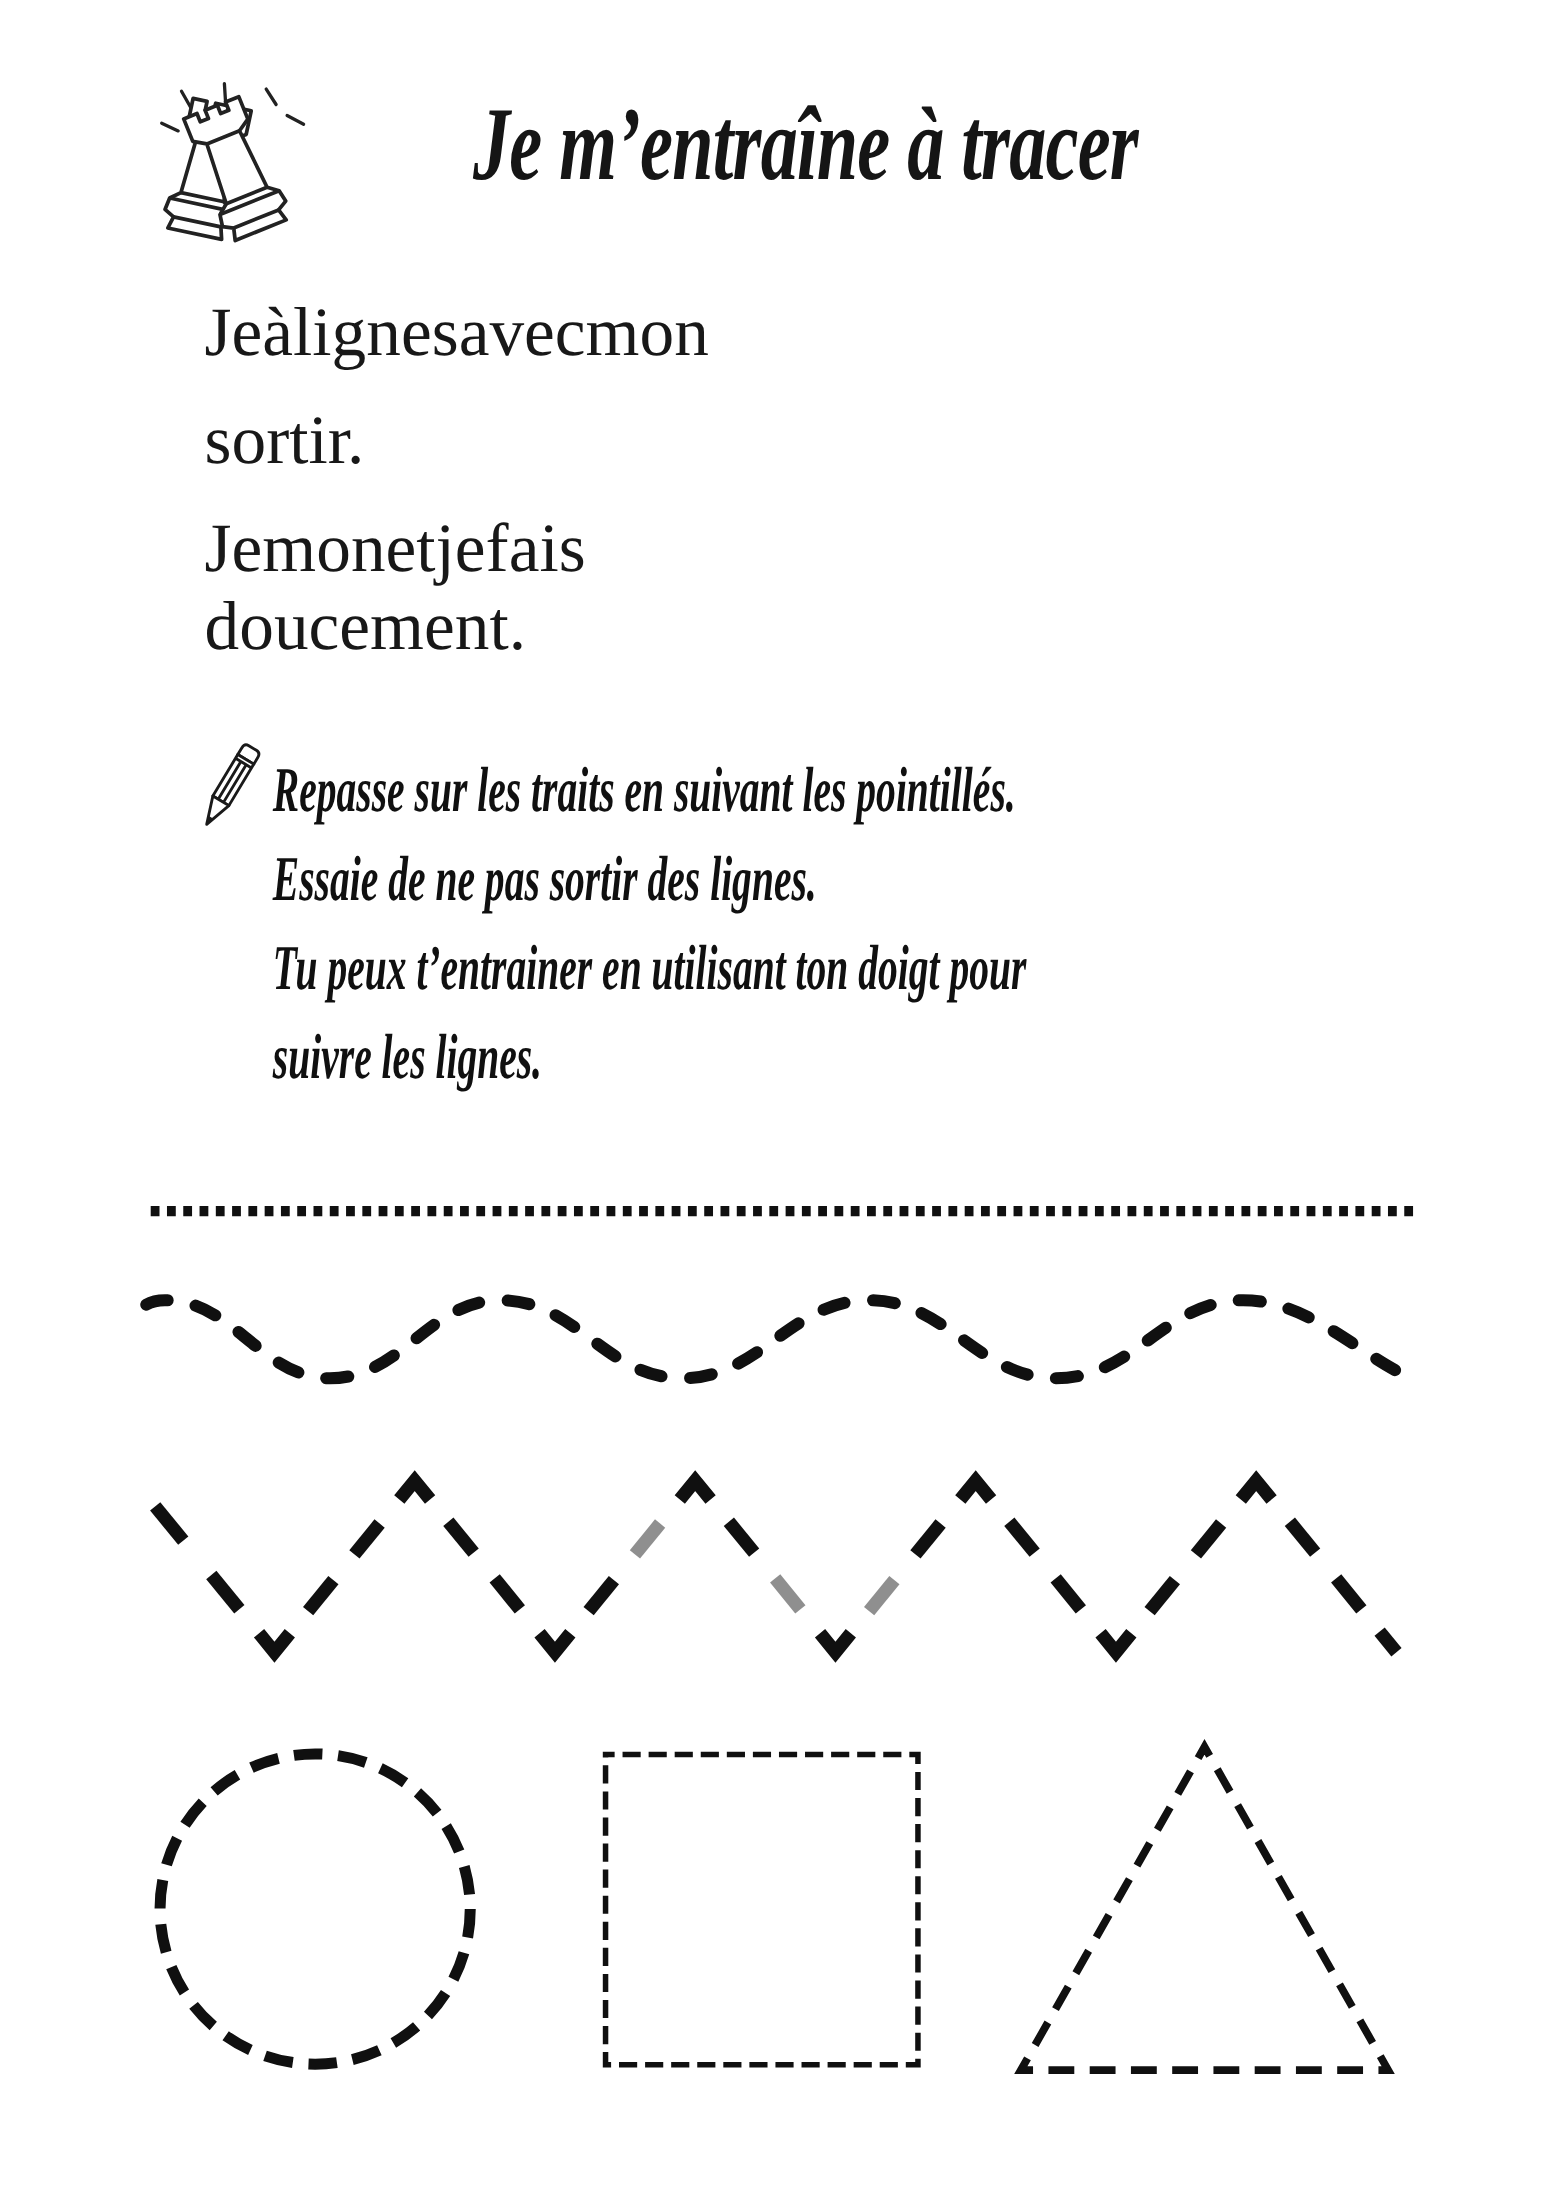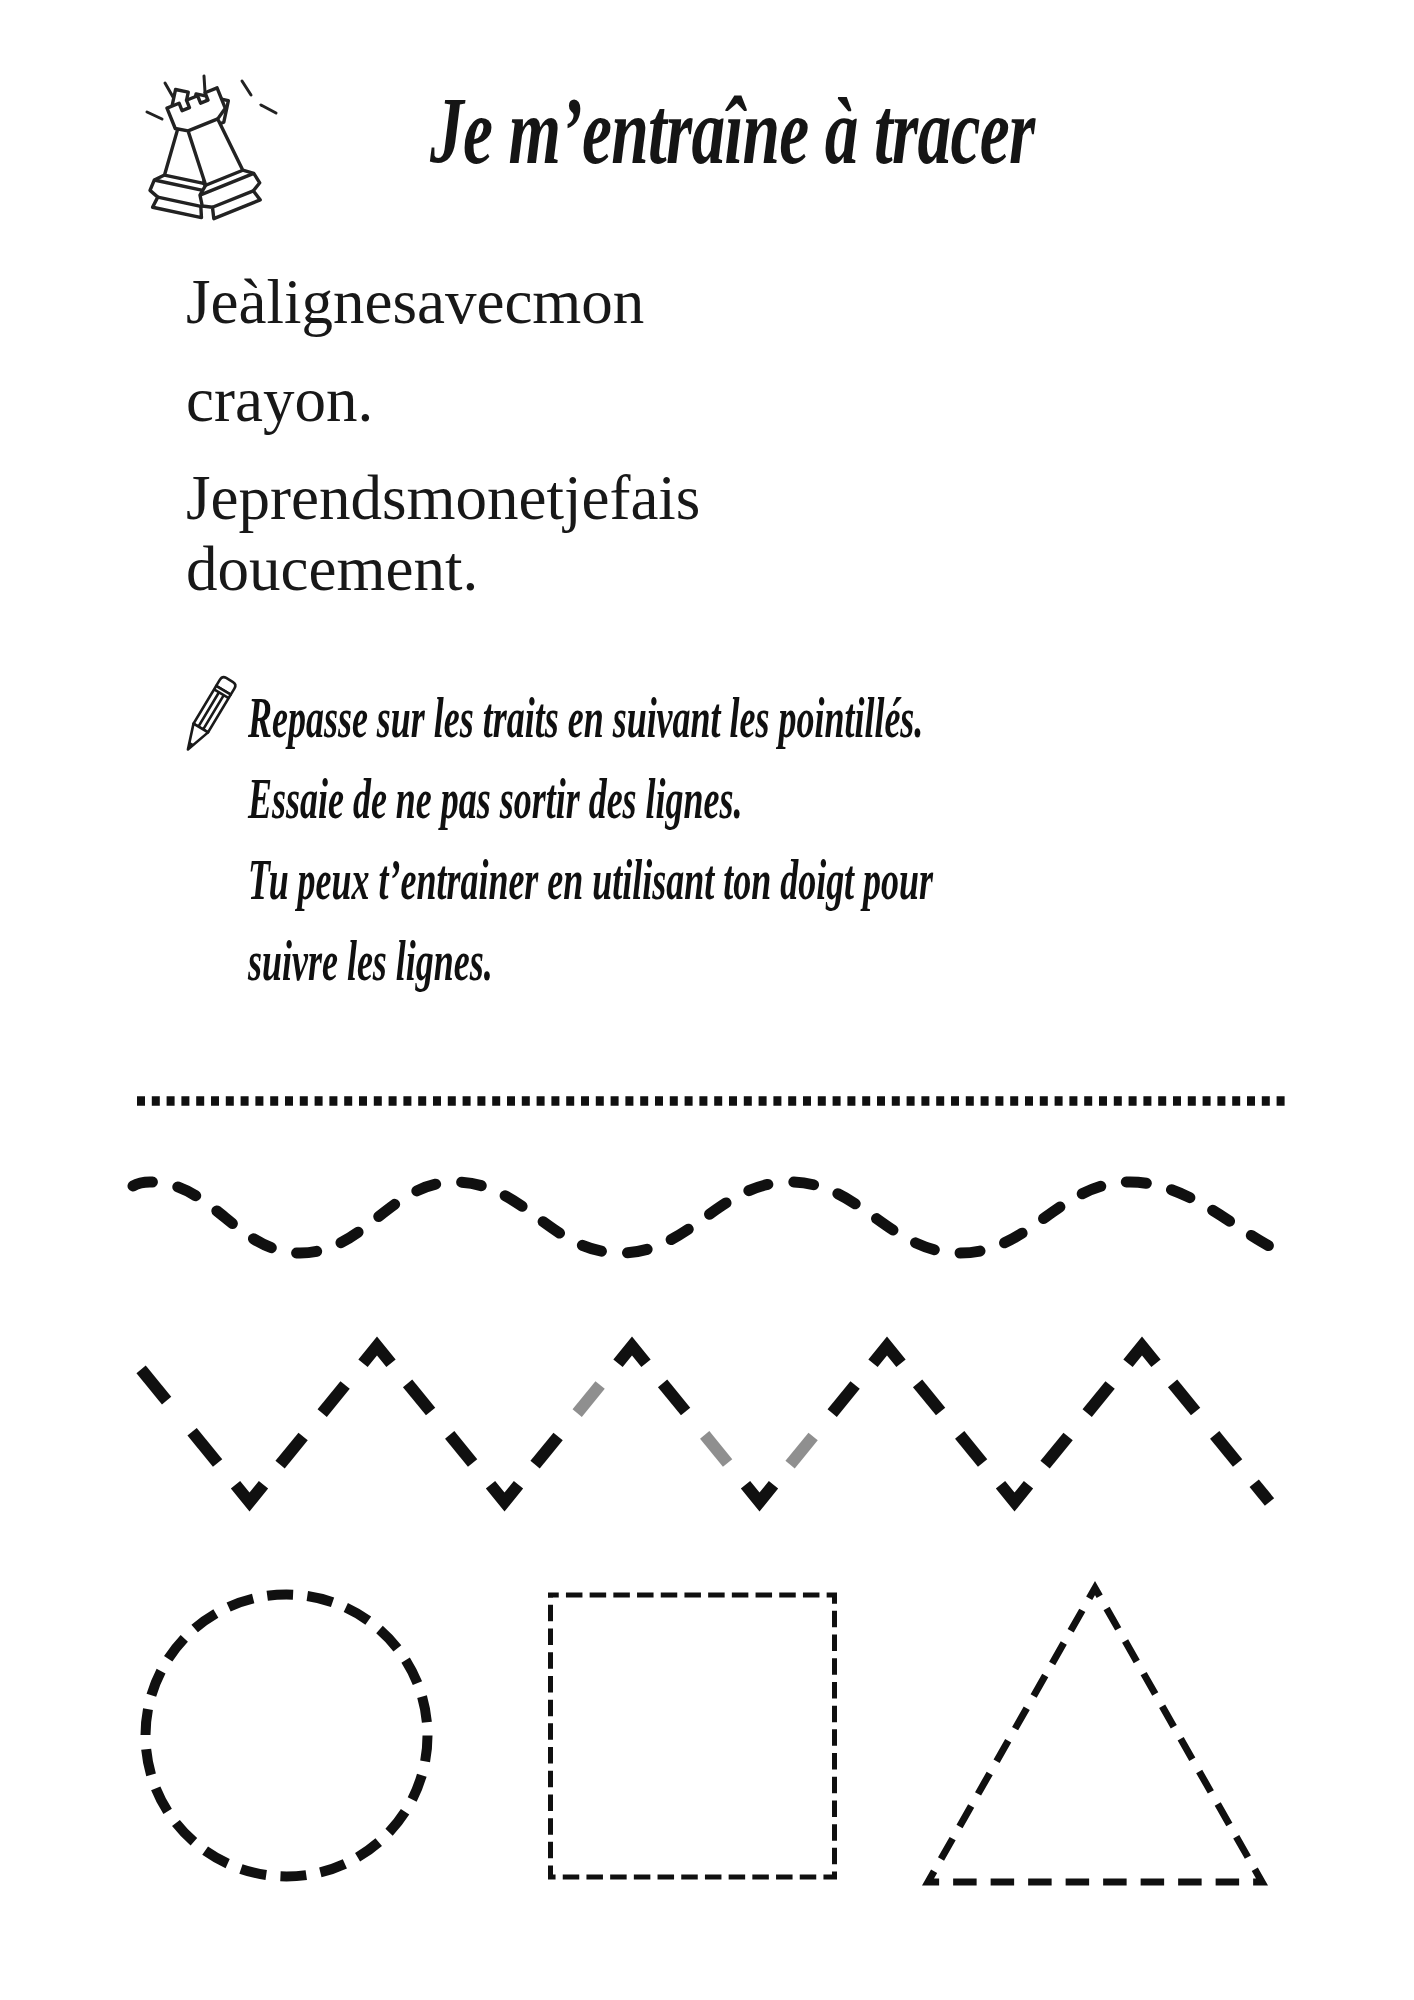--- a/index.html
+++ b/index.html
@@ -42,24 +42,23 @@
 
   <div id="title" class="abs">Je m’entraîne à tracer</div>
 
   <div class="abs body-line jline" style="top:229px;">
       <span>Je</span>
       <span>à</span>
       <span>lignes</span>
       <span>avec</span>
       <span>mon</span>
     </div>
-  <div class="abs body-line" style="top:327px;">crayon.</div>
+  <div class="abs body-line" style="top:327px;">sortir.</div>
   <div class="abs body-line jline" style="top:425px;">
       <span>Je</span>
-      <span>prends</span>
       <span>mon</span>
       <span>et</span>
       <span>je</span>
       <span>fais</span>
     </div>
   <div class="abs body-line" style="top:496px;">doucement.</div>
 
   <svg class="abs" style="left:170px;top:640px;" width="85" height="105" viewBox="170 640 85 105">
     <g transform="translate(208,692) rotate(31)" stroke="#1a1a1a" stroke-width="2.6" fill="#ffffff" stroke-linejoin="round">
       <path d="M-8.5,-30 L-8.5,-37 Q-8.5,-42 -4,-42 L4,-42 Q8.5,-42 8.5,-37 L8.5,-30 Z"></path>

